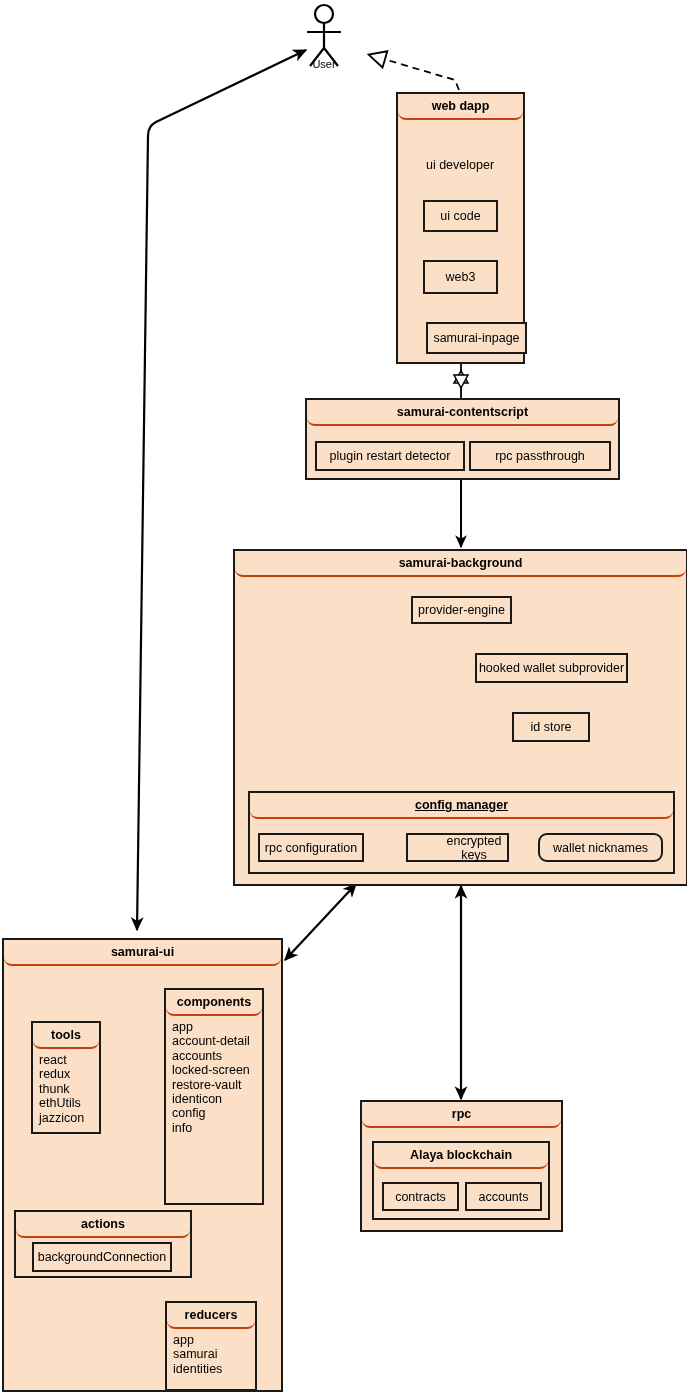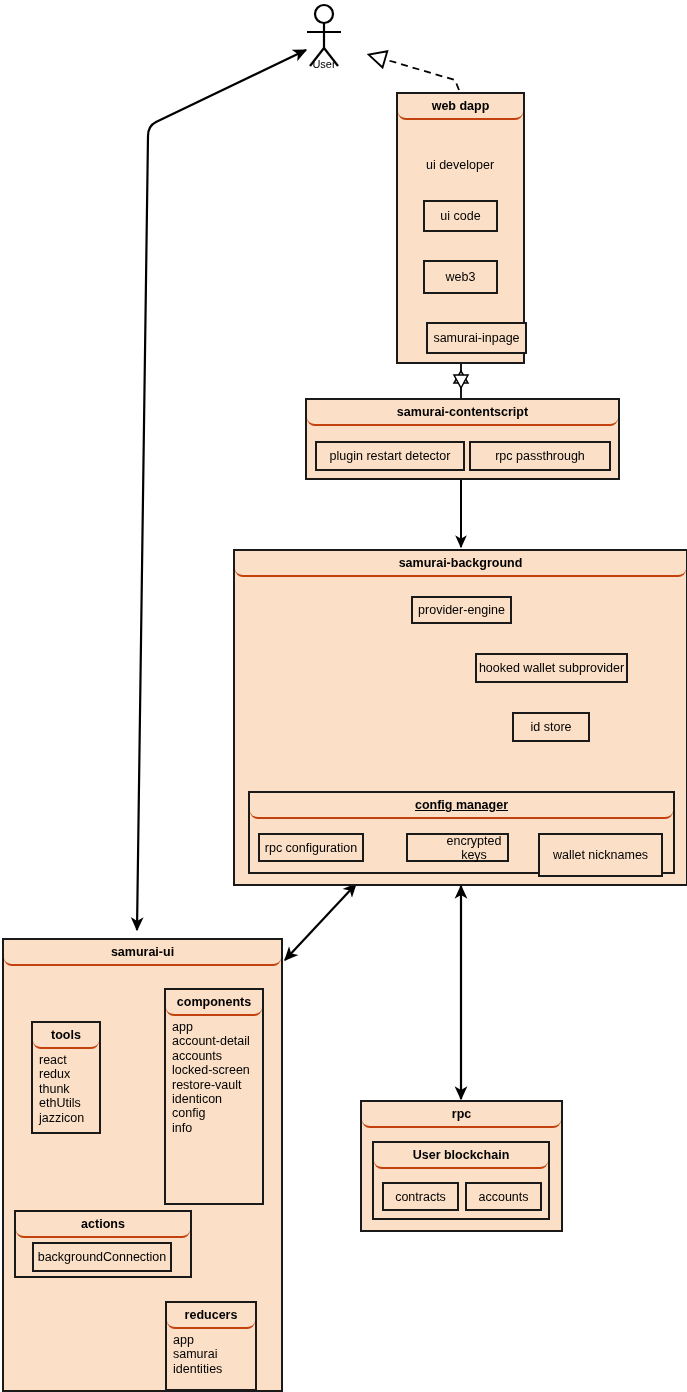--- a/index.html
+++ b/index.html
@@ -175,21 +175,21 @@
   <div class="plain" style="left:475px; top:653px; width:153px; height:30px;">hooked wallet subprovider</div>
   <div class="plain" style="left:512px; top:712px; width:78px; height:30px;">id store</div>
 
   <div class="node" style="left:248px; top:791px; width:427px; height:83px;">
     <div class="node-title title-div">
       <span class="underline-title">config manager</span>
     </div>
   </div>
   <div class="plain" style="left:258px; top:833px; width:106px; height:29px;">rpc configuration</div>
   <div class="plain" style="left:406px; top:833px; width:103px; height:29px;padding-left:33px;">encrypted keys</div>
-  <div class="plain" style="left:538px; top:833px; width:125px; height:44px;">wallet nicknames</div>
+  <div class="plain" style="left:538px; top:833px; width:125px; height:29px;border-radius:9px;">wallet nicknames</div>
 
   <div class="node" style="left:2px; top:938px; width:281px; height:454px;">
     <div class="node-title title-div">samurai-ui</div>
   </div>
 
   <div class="node" style="left:31px; top:1021px; width:70px; height:113px;">
     <div class="node-title title-div">tools</div>
     <div class="body-list">
       <div>react</div>
       <div>redux</div>
@@ -224,18 +224,18 @@
       <div>app</div>
       <div>samurai</div>
       <div>identities</div>
     </div>
   </div>
 
   <div class="node" style="left:360px; top:1100px; width:203px; height:132px;">
     <div class="node-title title-div">rpc</div>
   </div>
   <div class="node" style="left:372px; top:1141px; width:178px; height:79px;">
-    <div class="node-title title-div">User blockchain</div>
+    <div class="node-title title-div">Alaya blockchain</div>
   </div>
   <div class="plain" style="left:382px; top:1182px; width:77px; height:29px;">contracts</div>
   <div class="plain" style="left:465px; top:1182px; width:77px; height:29px;">accounts</div>
 
 </div>
 
 </body></html>

